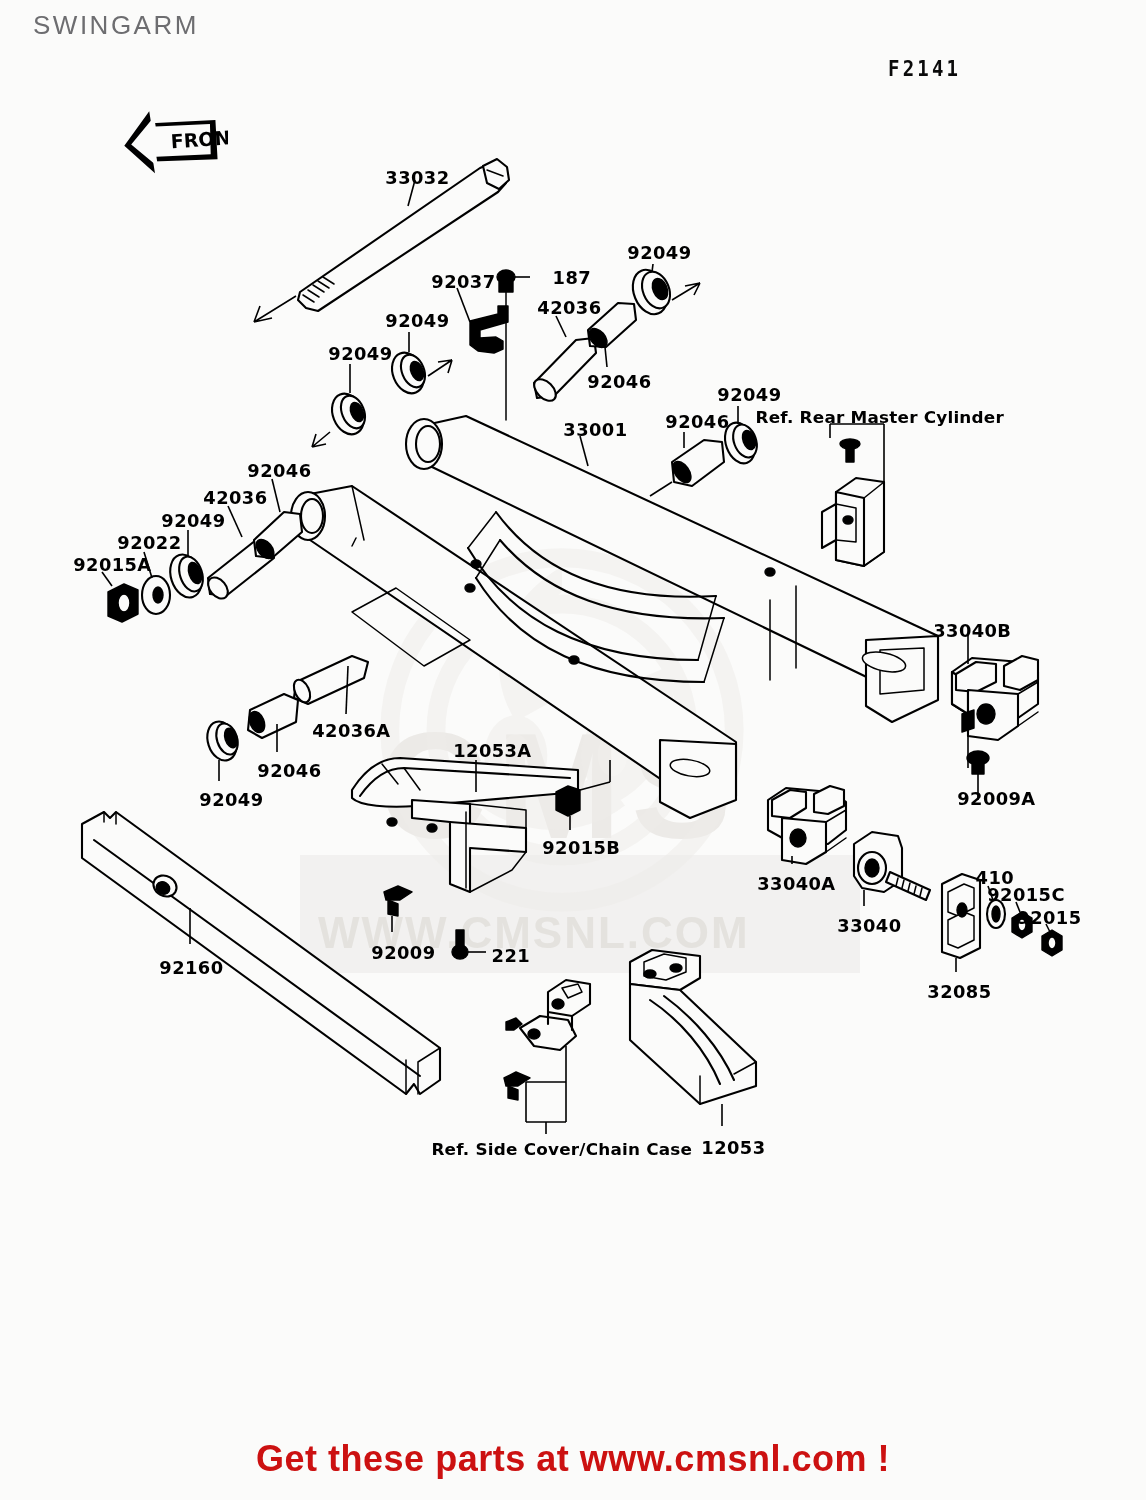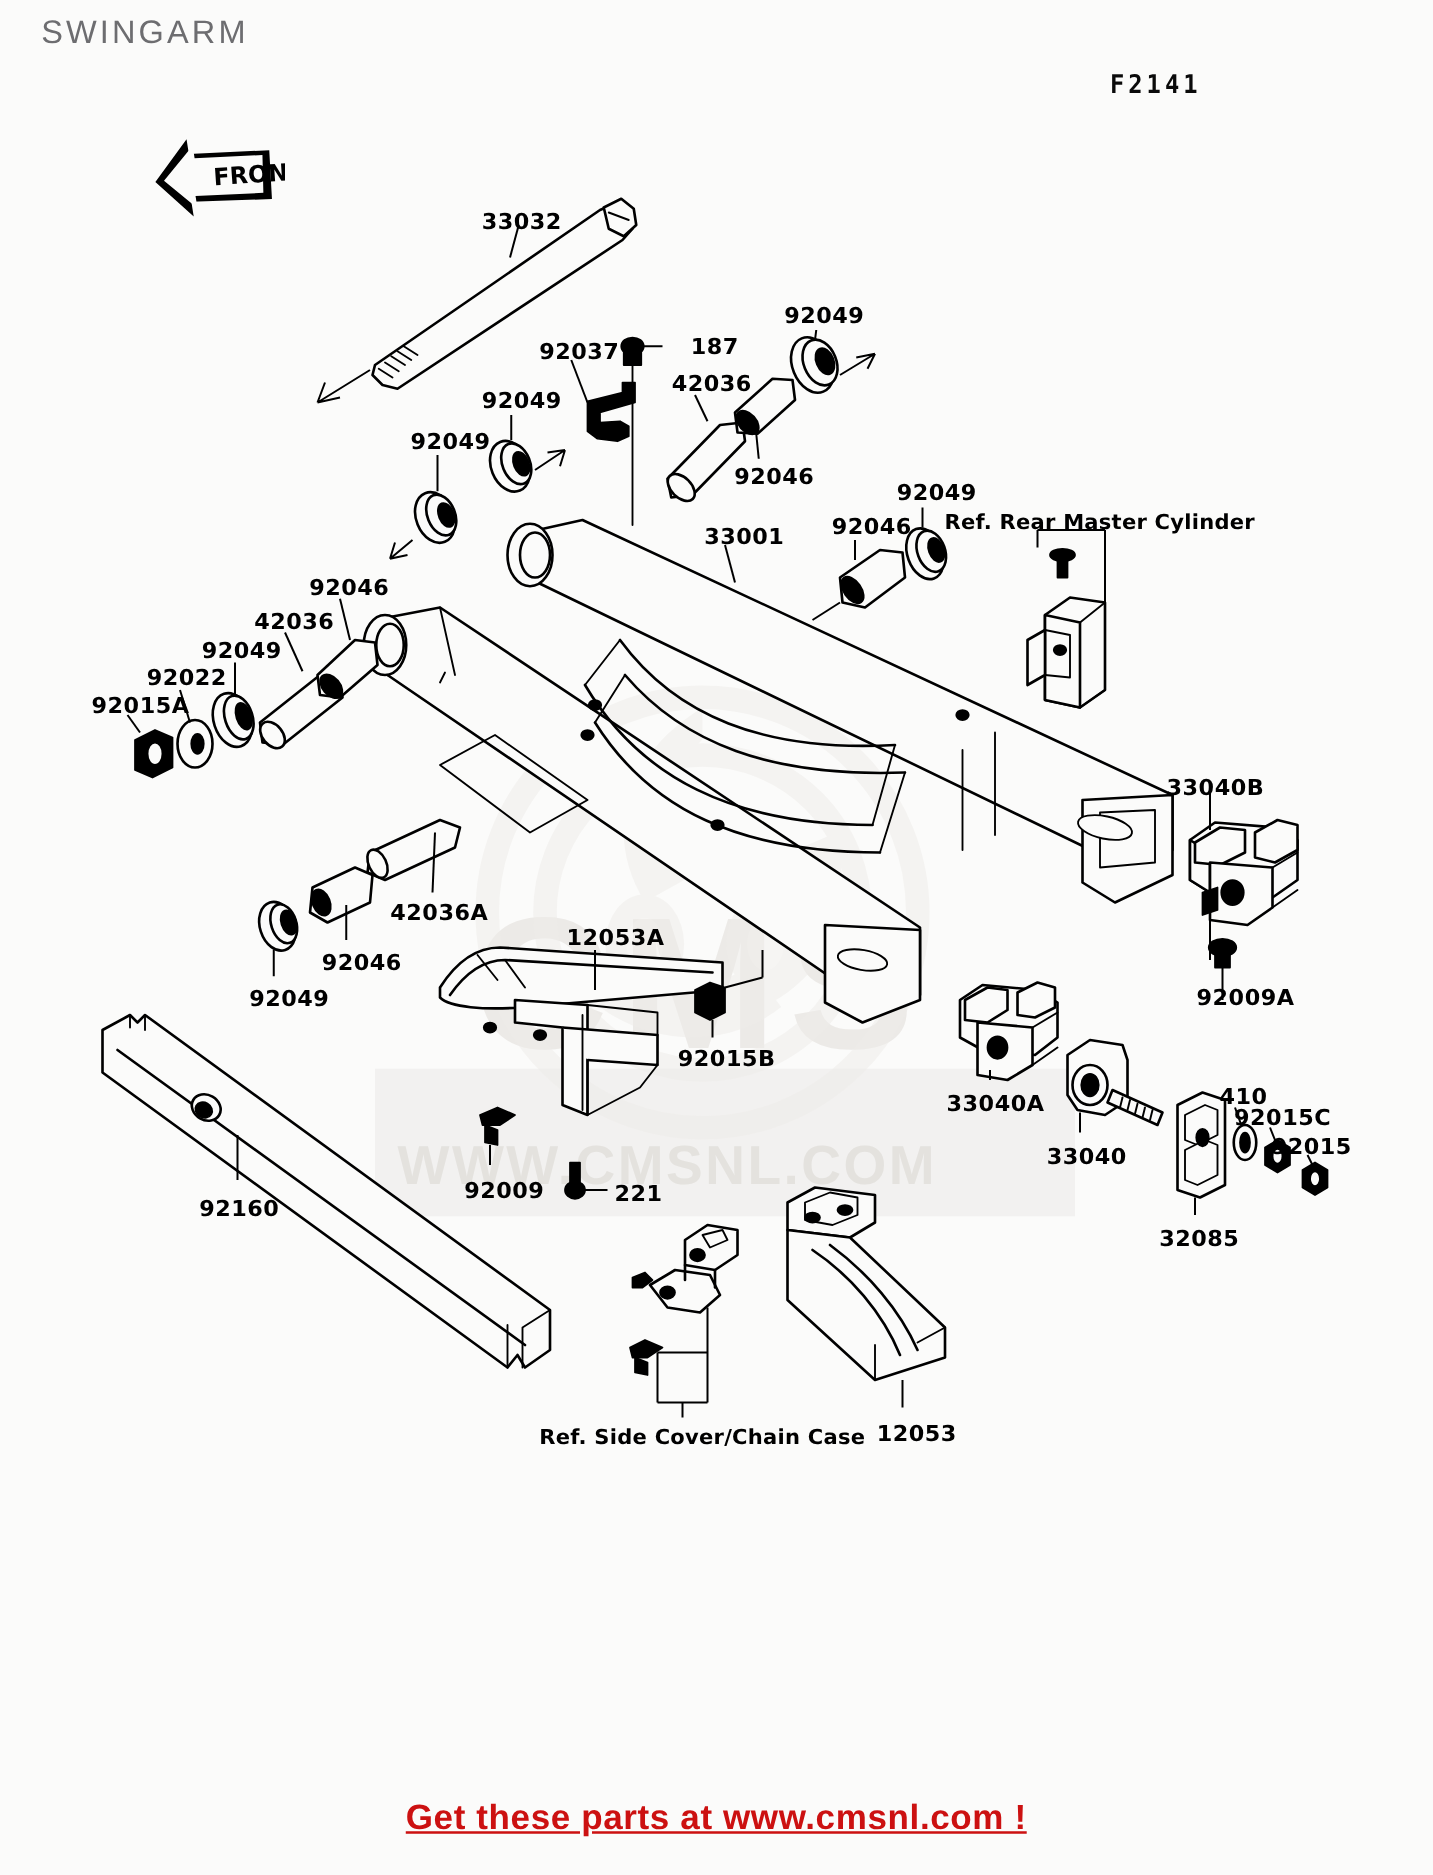--- a/index.html
+++ b/index.html
@@ -64,24 +64,23 @@
   .lbl.ref{
     font-size:16.5px;letter-spacing:.2px;
   }
 
   
   .front-badge{position:absolute;left:118px;top:100px;width:110px;height:80px;}
 
   
   .footer-cta{
     position:absolute;left:0;top:1438px;width:1146px;text-align:center;
-    font-size:28px;font-weight:700;color:#cc1111;
+    font-size:36px;font-weight:700;color:#cc1111;
     font-family:"Liberation Sans",sans-serif;
     letter-spacing:.5px;
-    text-decoration:underline;
   }
 </style>
 </head>
 <body>
 
 <div id="page">
 
   <div class="page-title">SWINGARM</div>
   <div class="sheet-code">F2141</div>
 

